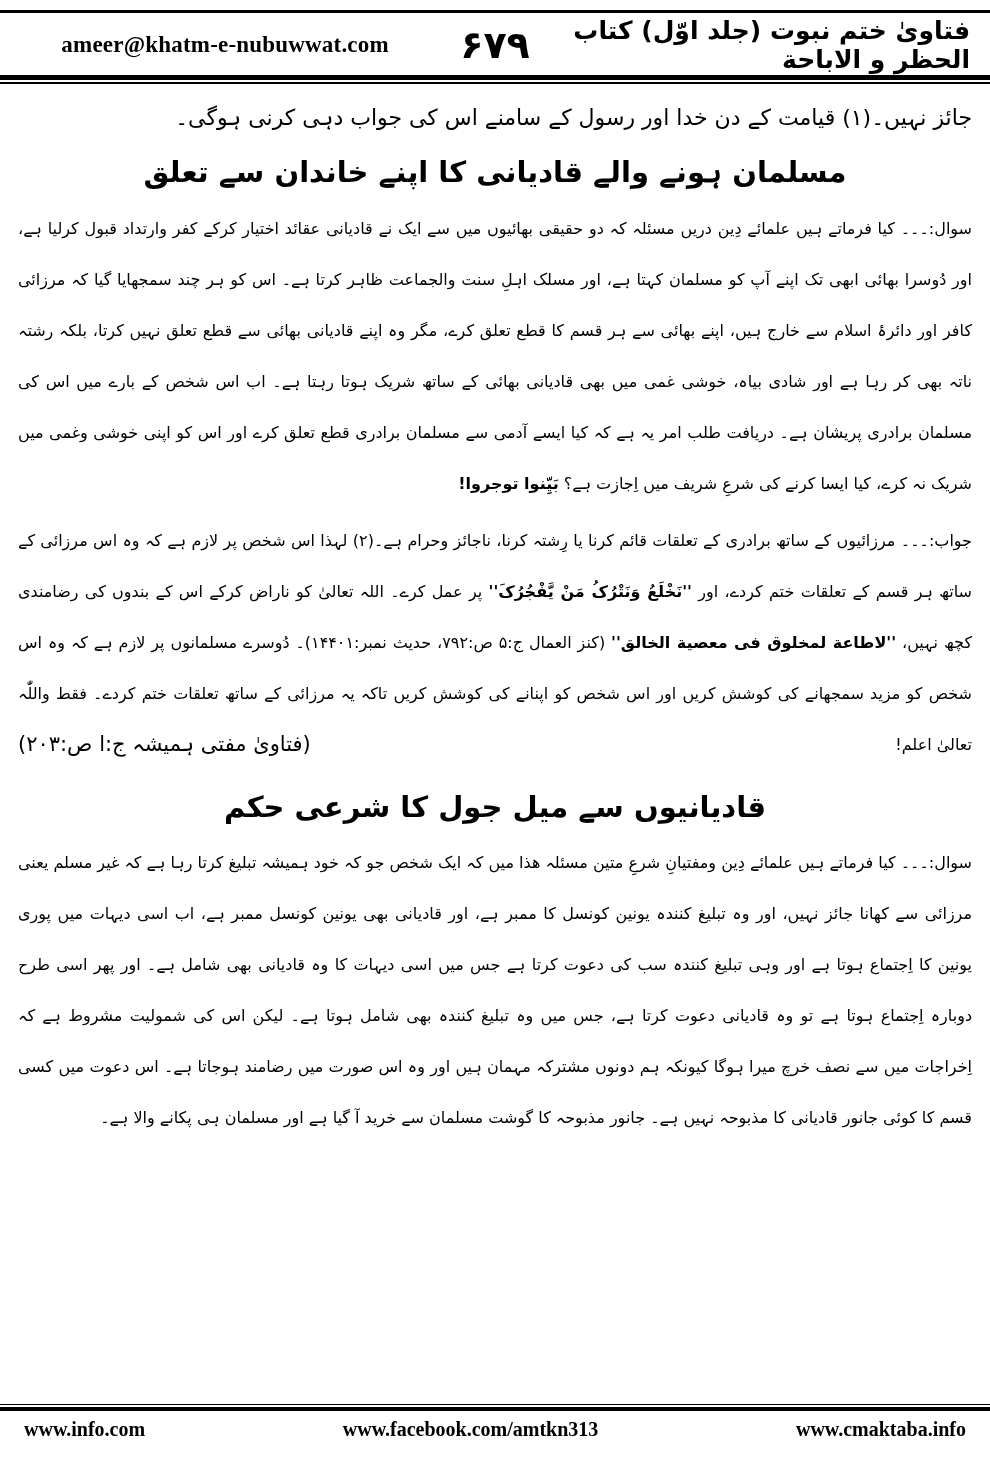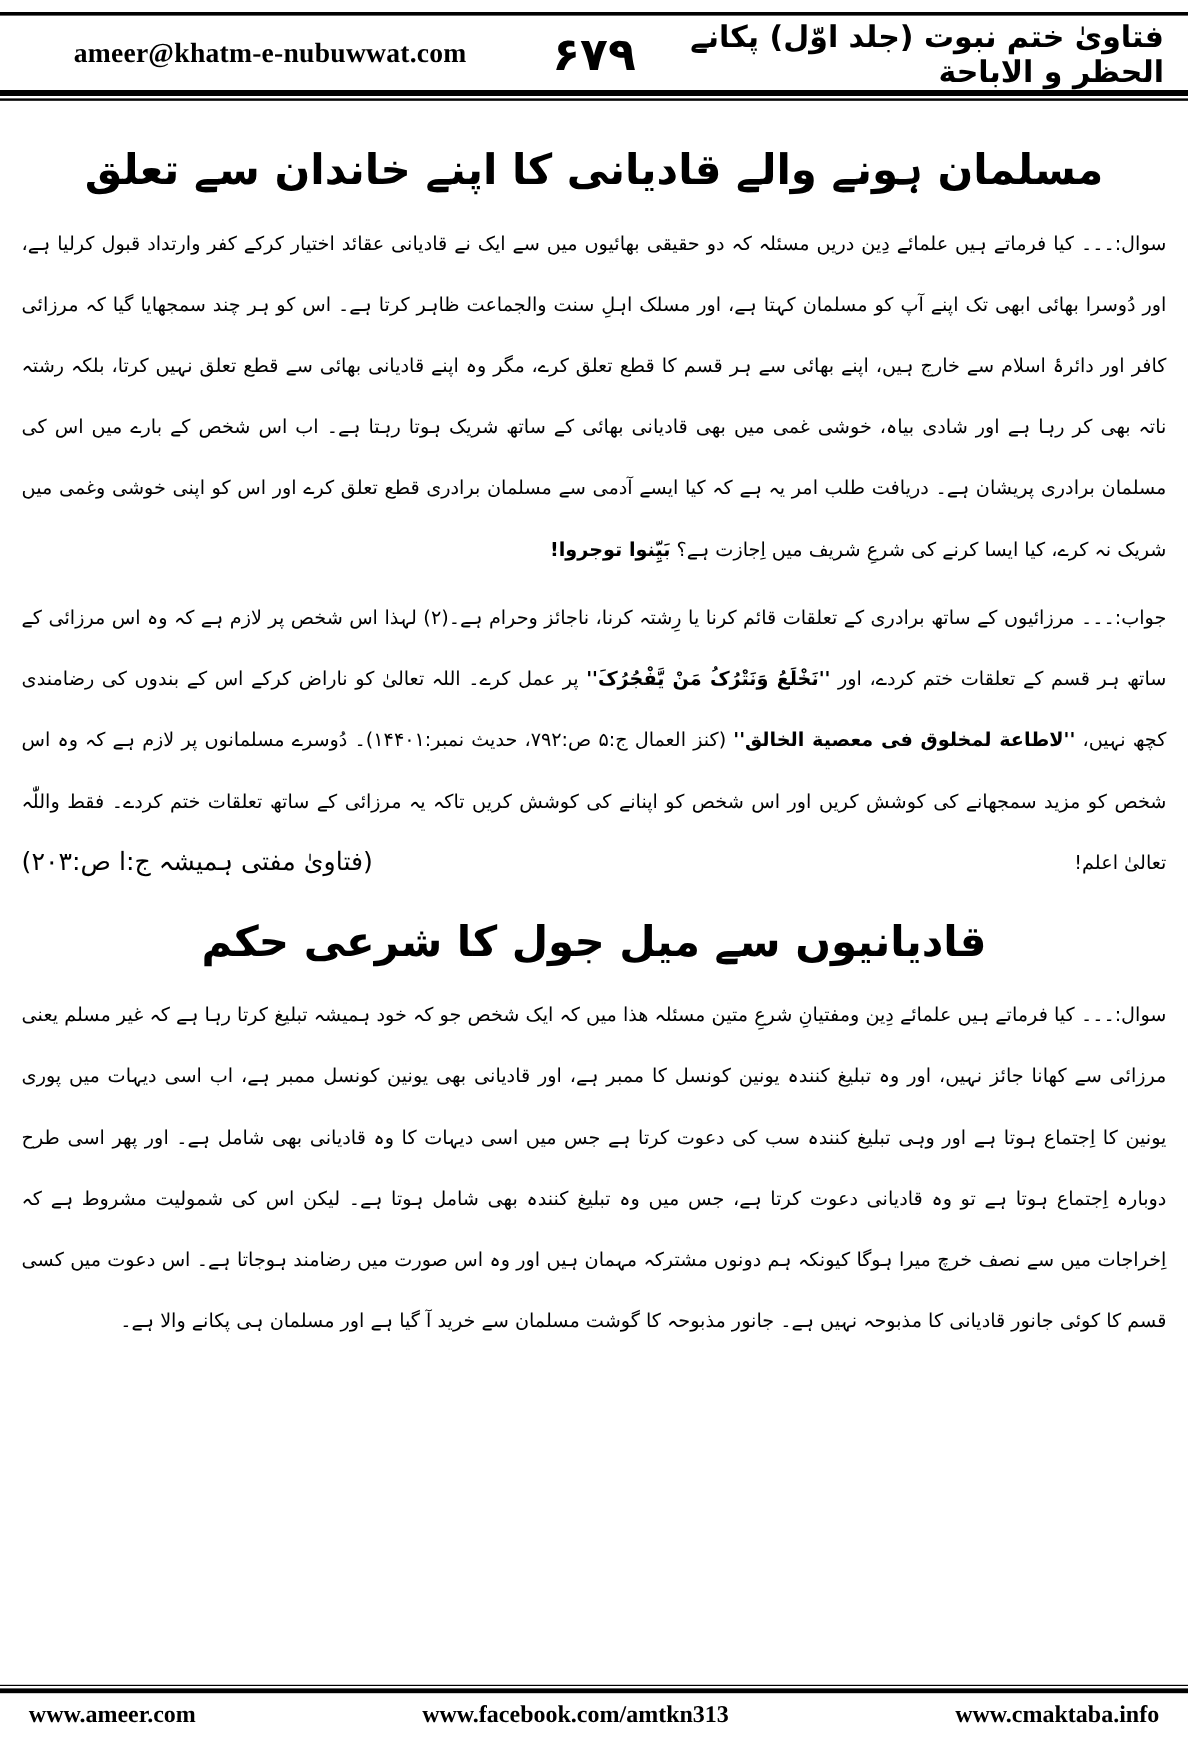--- a/index.html
+++ b/index.html
@@ -34,21 +34,21 @@
   
   .content { direction: rtl; padding: 0 18px; }
 
   .intro-row {
     display: flex; justify-content: space-between; align-items: baseline;
     font-size: 22px; margin-top: 16px; line-height: 1.6;
   }
   .intro-citation { direction: rtl; white-space: nowrap; font-size: 21px; }
 
   h2.urdu-heading {
-    font-size: 35px; font-weight: bold; text-align: center;
+    font-size: 29px; font-weight: bold; text-align: center;
     margin: 16px 0 8px 0; line-height: 1.5;
   }
 
   p.urdu-para {
     font-size: 16px; line-height: 51px;
     text-align: justify; text-align-last: auto;
     margin: 6px 0 0 0;
   }
   .q-emphasis { font-weight: bold; }
   .quote-bold { font-weight: bold; }
@@ -67,30 +67,31 @@
   }
 </style>
 </head>
 <body>
 
 <div class="top-rule"></div>
 
 <div class="header-row">
   <span class="header-email latin">ameer@khatm-e-nubuwwat.com</span>
   <span class="header-pageno">۶۷۹</span>
-  <span class="header-title">فتاویٰ ختم نبوت (جلد اوّل) پکانے الحظر و الاباحة</span>
+  <span class="header-title">فتاویٰ ختم نبوت (جلد اوّل) کتاب الحظر و الاباحة</span>
 </div>
 
 <div class="rule-thick-thin">
     <div class="bar"></div>
   </div>
 
 <div class="content">
 
   <div class="intro-row">
+    <span>جائز نہیں۔(۱) قیامت کے دن خدا اور رسول کے سامنے اس کی جواب دہی کرنی ہوگی۔</span>
   </div>
 
   <h2 class="urdu-heading">مسلمان ہونے والے قادیانی کا اپنے خاندان سے تعلق</h2>
 
   <p class="urdu-para"><span>سوال:۔۔۔ کیا فرماتے ہیں علمائے دِین دریں مسئلہ کہ دو حقیقی بھائیوں میں سے ایک نے قادیانی عقائد اختیار کرکے کفر وارتداد قبول کرلیا ہے، اور دُوسرا بھائی ابھی تک اپنے آپ کو مسلمان کہتا ہے، اور مسلک اہلِ سنت والجماعت ظاہر کرتا ہے۔ اس کو ہر چند سمجھایا گیا کہ مرزائی کافر اور دائرۂ اسلام سے خارج ہیں، اپنے بھائی سے ہر قسم کا قطع تعلق کرے، مگر وہ اپنے قادیانی بھائی سے قطع تعلق نہیں کرتا، بلکہ رشتہ ناتہ بھی کر رہا ہے اور شادی بیاہ، خوشی غمی میں بھی قادیانی بھائی کے ساتھ شریک ہوتا رہتا ہے۔ اب اس شخص کے بارے میں اس کی مسلمان برادری پریشان ہے۔ دریافت طلب امر یہ ہے کہ کیا ایسے آدمی سے مسلمان برادری قطع تعلق کرے اور اس کو اپنی خوشی وغمی میں شریک نہ کرے، کیا ایسا کرنے کی شرعِ شریف میں اِجازت ہے؟ </span><span class="q-emphasis">بَیِّنوا توجروا!</span></p>
 
   <p class="urdu-para"><span>جواب:۔۔۔ مرزائیوں کے ساتھ برادری کے تعلقات قائم کرنا یا رِشتہ کرنا، ناجائز وحرام ہے۔(۲) لہذا اس شخص پر لازم ہے کہ وہ اس مرزائی کے ساتھ ہر قسم کے تعلقات ختم کردے، اور </span><span class="quote-bold">''نَخْلَعُ وَنَتْرُکُ مَنْ یَّفْجُرُکَ''</span><span> پر عمل کرے۔ اللہ تعالیٰ کو ناراض کرکے اس کے بندوں کی رضامندی کچھ نہیں، </span><span class="quote-bold">''لاطاعة لمخلوق فی معصیة الخالق''</span><span> (کنز العمال ج:۵ ص:۷۹۲، حدیث نمبر:۱۴۴۰۱)۔ دُوسرے مسلمانوں پر لازم ہے کہ وہ اس شخص کو مزید سمجھانے کی کوشش کریں اور اس شخص کو اپنانے کی کوشش کریں تاکہ یہ مرزائی کے ساتھ تعلقات ختم کردے۔ فقط واللّٰہ تعالیٰ اعلم!</span></p>
 
   <p class="answer-cite">(فتاویٰ مفتی ہمیشہ ج:ا ص:۲۰۳)</p>
 
@@ -98,16 +99,16 @@
 
   <p class="urdu-para">سوال:۔۔۔ کیا فرماتے ہیں علمائے دِین ومفتیانِ شرعِ متین مسئلہ ھذا میں کہ ایک شخص جو کہ خود ہمیشہ تبلیغ کرتا رہا ہے کہ غیر مسلم یعنی مرزائی سے کھانا جائز نہیں، اور وہ تبلیغ کنندہ یونین کونسل کا ممبر ہے، اور قادیانی بھی یونین کونسل ممبر ہے، اب اسی دیہات میں پوری یونین کا اِجتماع ہوتا ہے اور وہی تبلیغ کنندہ سب کی دعوت کرتا ہے جس میں اسی دیہات کا وہ قادیانی بھی شامل ہے۔ اور پھر اسی طرح دوبارہ اِجتماع ہوتا ہے تو وہ قادیانی دعوت کرتا ہے، جس میں وہ تبلیغ کنندہ بھی شامل ہوتا ہے۔ لیکن اس کی شمولیت مشروط ہے کہ اِخراجات میں سے نصف خرچ میرا ہوگا کیونکہ ہم دونوں مشترکہ مہمان ہیں اور وہ اس صورت میں رضامند ہوجاتا ہے۔ اس دعوت میں کسی قسم کا کوئی جانور قادیانی کا مذبوحہ نہیں ہے۔ جانور مذبوحہ کا گوشت مسلمان سے خرید آ گیا ہے اور مسلمان ہی پکانے والا ہے۔</p>
 
 </div>
 
 <div class="footer-rule rule-thin-thick">
     <div class="bar"></div>
   </div>
 
 <div class="footer-row latin">
-  <span>www.ameer.com</span>
+  <span>www.info.com</span>
   <span>www.facebook.com/amtkn313</span>
   <span>www.cmaktaba.info</span>
 </div>
 
 </body></html>

